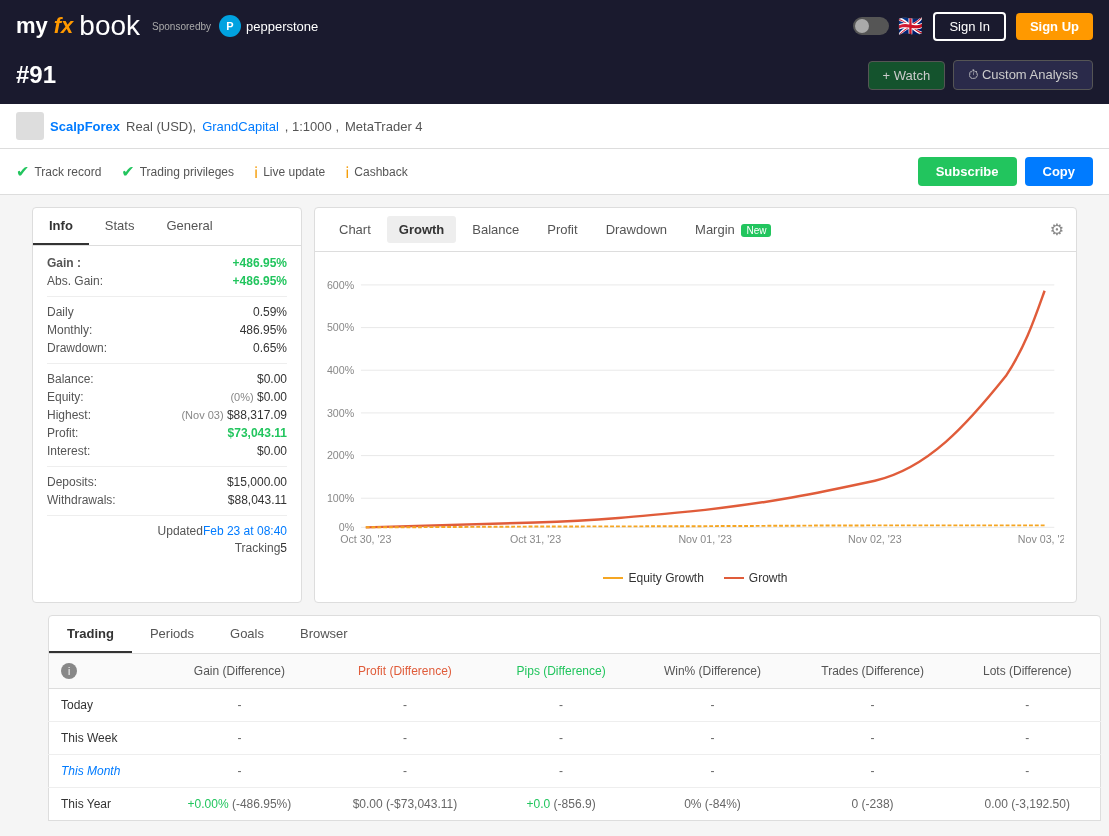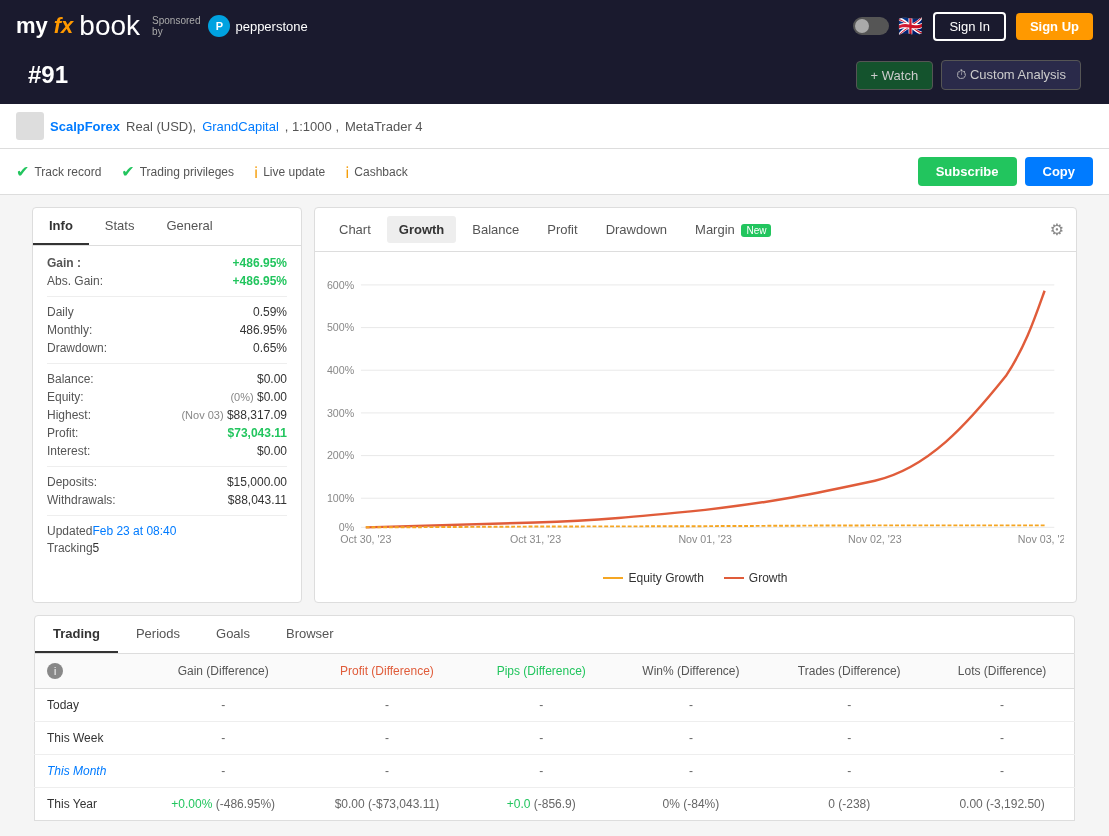--- a/index.html
+++ b/index.html
@@ -8,21 +8,21 @@
     
     .header { background: #1a1a2e; display: flex; align-items: center; padding: 0 16px; height: 52px; }
     .header-right { margin-left: auto; display: flex; align-items: center; gap: 10px; }
     .toggle-btn { background: #555; border-radius: 12px; width: 36px; height: 18px; position: relative; cursor: pointer; }
     .toggle-btn::after { content: ''; position: absolute; width: 14px; height: 14px; background: #aaa; border-radius: 50%; top: 2px; left: 2px; }
     .flag { font-size: 20px; }
     .btn-signin { background: transparent; border: 2px solid white; color: white; padding: 5px 14px; border-radius: 4px; cursor: pointer; font-size: 13px; }
     .btn-signup { background: #f90; border: none; color: white; padding: 6px 14px; border-radius: 4px; cursor: pointer; font-size: 13px; font-weight: bold; }
 
     
-    .page-title-bar { background: #1a1a2e; padding: 8px 28px 14px; display: flex; align-items: center; }
+    .page-title-bar { background: #1a1a2e; padding: 8px 16px 14px; display: flex; align-items: center; }
     .page-title { color: white; font-size: 24px; font-weight: bold; flex: 1; }
     .btn-watch { background: #14532d; border: 1px solid #555; color: #ccc; padding: 6px 14px; border-radius: 4px; cursor: pointer; font-size: 13px; margin-right: 8px; }
     .btn-custom { background: #2a2a4a; border: 1px solid #555; color: #ccc; padding: 6px 14px; border-radius: 4px; cursor: pointer; font-size: 13px; }
 
     
     .account-bar { background: white; padding: 8px 16px; border-bottom: 1px solid #ddd; display: flex; align-items: center; gap: 6px; font-size: 13px; }
     .avatar { width: 28px; height: 28px; background: #ddd; border-radius: 3px; }
     .account-link { color: #007bff; text-decoration: none; font-weight: bold; }
     .account-detail { color: #555; }
     .broker-link { color: #007bff; text-decoration: none; }
@@ -45,40 +45,40 @@
     .tabs { display: flex; border-bottom: 1px solid #ddd; }
     .tab { padding: 10px 16px; cursor: pointer; font-size: 13px; color: #555; border-bottom: 2px solid transparent; }
     .tab.active { color: #333; font-weight: bold; border-bottom: 2px solid #333; }
     .panel-body { padding: 10px 14px; }
     .stat-row { display: flex; justify-content: space-between; margin-bottom: 4px; }
     .stat-label { color: #555; font-size: 12px; }
     .stat-value { font-size: 12px; text-align: right; }
     .stat-value.green { color: #22c55e; font-weight: bold; }
     .divider { height: 1px; background: #eee; margin: 8px 0; }
     .stat-bold { font-weight: bold; }
-    .updated-row { display: flex; justify-content: flex-start; margin-bottom: 3px; }
+    .updated-row { display: flex; justify-content: flex-end; margin-bottom: 3px; }
     .updated-label { color: #555; font-size: 12px; }
     .updated-value { font-size: 12px; color: #007bff; }
 
     
     .right-panel { flex: 1; background: white; border: 1px solid #ddd; border-radius: 4px; }
     .chart-tabs { display: flex; align-items: center; padding: 8px 12px; border-bottom: 1px solid #ddd; gap: 4px; }
     .chart-tab { padding: 6px 12px; cursor: pointer; font-size: 13px; color: #555; border-radius: 3px; }
     .chart-tab.active { background: #eee; font-weight: bold; color: #333; }
     .new-badge { background: #22c55e; color: white; font-size: 10px; padding: 1px 5px; border-radius: 3px; margin-left: 3px; }
     .chart-options { margin-left: auto; color: #888; cursor: pointer; font-size: 16px; }
     .chart-area { padding: 8px 12px; height: 350px; position: relative; }
     .chart-legend { display: flex; gap: 20px; justify-content: center; padding: 8px; font-size: 12px; }
     .legend-item { display: flex; align-items: center; gap: 5px; }
     .legend-line { width: 20px; height: 2px; }
     .legend-line.yellow { background: #f5a623; }
     .legend-line.red { background: #e05c3a; }
 
     
-    .bottom-section { padding: 0 34px 16px; }
+    .bottom-section { padding: 0 8px 16px; margin-left: 40px; }
     .bottom-tabs { display: flex; gap: 0; border-bottom: 1px solid #ddd; background: white; border-radius: 4px 4px 0 0; border: 1px solid #ddd; }
     .bottom-tab { padding: 10px 18px; cursor: pointer; font-size: 13px; color: #555; border-bottom: 2px solid transparent; }
     .bottom-tab.active { color: #333; font-weight: bold; border-bottom: 2px solid #333; }
     .data-table { width: 100%; border-collapse: collapse; background: white; border: 1px solid #ddd; border-top: none; }
     .data-table th { padding: 9px 12px; text-align: center; font-size: 12px; color: #555; border-bottom: 1px solid #ddd; font-weight: normal; background: #fafafa; }
     .data-table th:first-child { text-align: left; }
     .data-table td { padding: 9px 12px; text-align: center; font-size: 12px; border-bottom: 1px solid #eee; color: #666; }
     .data-table td:first-child { text-align: left; color: #333; }
     .data-table tr:last-child td { border-bottom: none; }
     .info-icon { display: inline-flex; align-items: center; justify-content: center; width: 16px; height: 16px; background: #888; color: white; border-radius: 50%; font-size: 10px; }
@@ -88,21 +88,21 @@
   </style>
 </head>
 <body>
 
 <div class="header">
   <div style="display:flex;align-items:center;gap:6px;">
     <span style="font-size:22px;font-weight:bold;color:white;">my</span>
       <span style="font-size:22px;font-weight:bold;color:#f90;font-style:italic;">fx</span>
       <span style="font-size:28px;font-weight:normal;color:white;">book</span>
   </div>
-  <div style="margin-left:12px;display:flex;flex-direction:column;align-items:flex-start;">
+  <div style="margin-left:12px;display:flex;align-items:flex-start;">
     <span style="color:#aaa;font-size:10px;">Sponsored</span>
     <span style="color:#aaa;font-size:10px;">by</span>
   </div>
   <div style="margin-left:8px;display:flex;align-items:center;gap:5px;">
     <div style="width:22px;height:22px;background:#00a2e0;border-radius:50%;display:flex;align-items:center;justify-content:center;color:white;font-size:11px;font-weight:bold;">P</div>
     <span style="color:white;font-size:13px;">pepperstone</span>
   </div>
   <div class="header-right">
     <div class="toggle-btn"></div>
     <span class="flag">🇬🇧</span>

